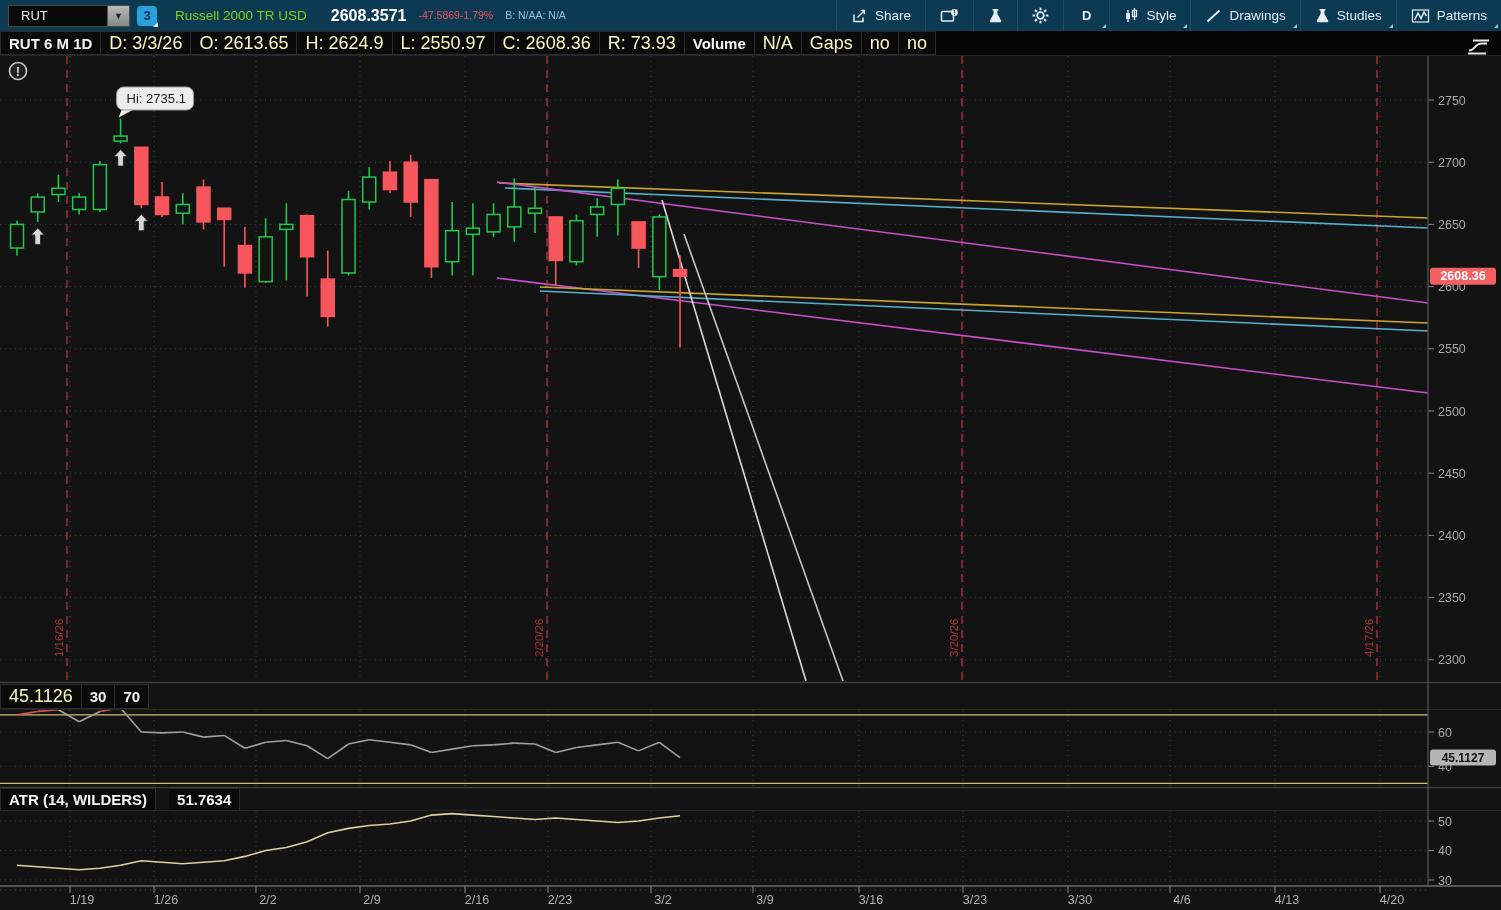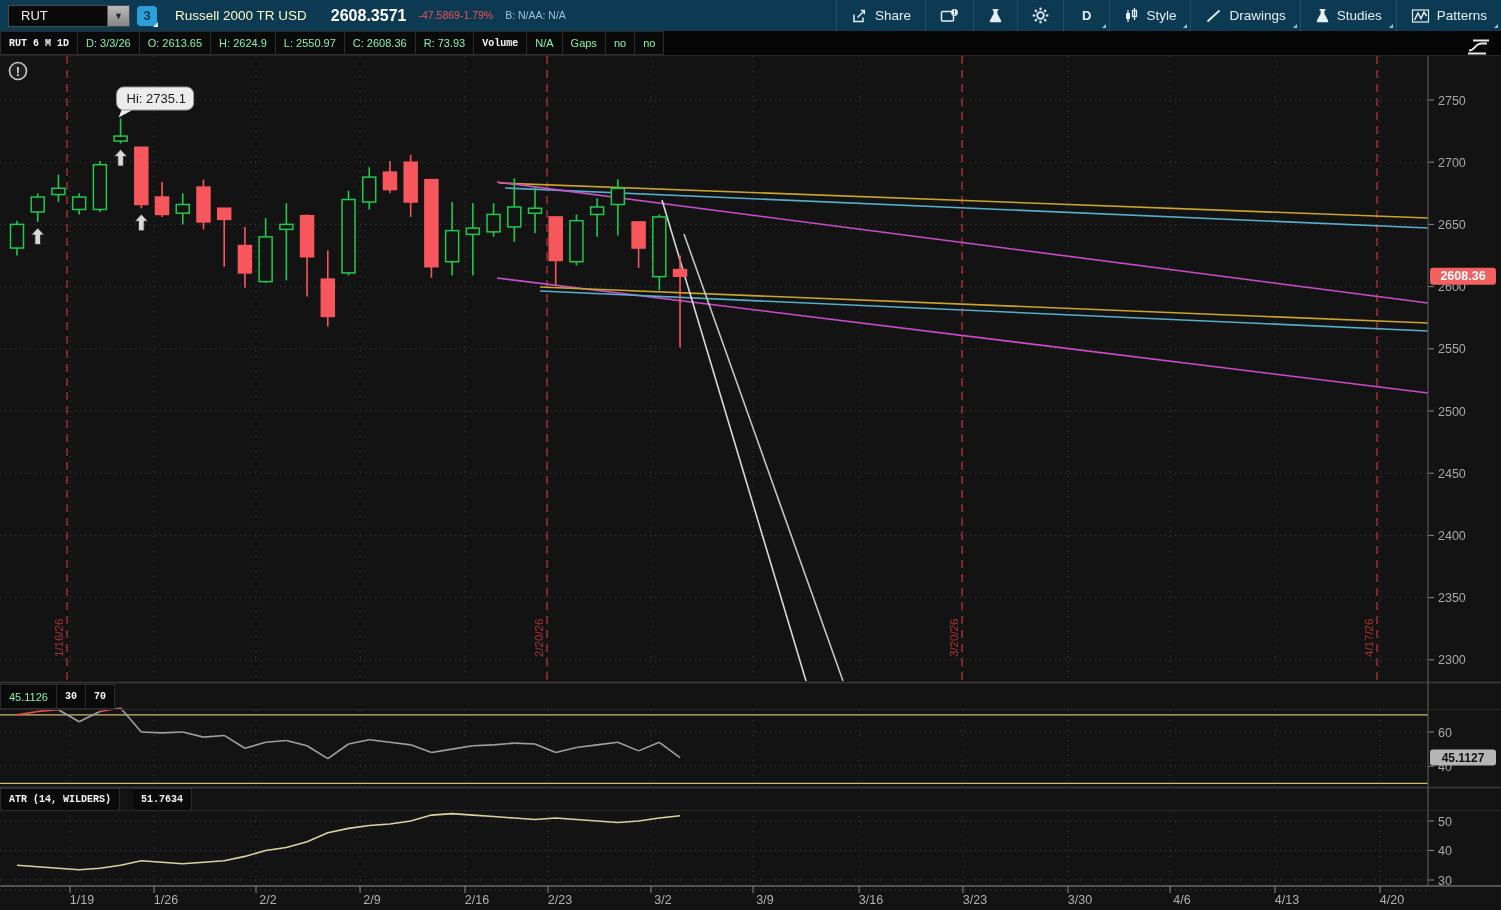--- a/index.html
+++ b/index.html
@@ -15,41 +15,41 @@
             border:1px solid #4a4a4a; display:flex; align-items:center; }
   .symbox .sym { flex:1; padding-left:12px; color:#f0f0f0; font-size:13px; }
   .symbox .dd { width:22px; height:20px; background:linear-gradient(#b9b9b9,#868686);
                 display:flex; align-items:center; justify-content:center;
                 color:#222; font-size:9px; border-left:1px solid #555; }
   .badge3 { margin-left:7px; width:20px; height:20px; border-radius:4px; background:#2b9fd8;
             color:#0d3550; font-weight:bold; font-size:13px; display:flex; align-items:center;
             justify-content:center; position:relative; }
   .badge3 i { position:absolute; right:-1px; bottom:-1px; width:0; height:0;
               border-left:5px solid transparent; border-bottom:5px solid #e8f2f8; }
-  .symname { margin-left:18px; color:#fef9c3; font-size:13.5px; }
+  .symname { margin-left:18px; color:#84cc16; font-size:13.5px; }
   .lastpx { margin-left:24px; color:#ffffff; font-size:16px; font-weight:bold; }
   .stack { margin-left:12px; display:flex; line-height:1.15;
            font-size:10.5px; }
   .stack.red { color:#f25056; }
   .stack.ba  { color:#9fc0d4; }
   .tb-right { margin-left:auto; display:flex; align-items:stretch; height:100%;justify-content:flex-end; }
   .tb-item { position:relative; display:flex; align-items:center; gap:7px; padding:0 14px;
              color:#e4eef5; font-size:13.5px; border-left:1px solid #1c4f6e; cursor:default; }
   .tb-item svg { display:block; }
   .caret { position:absolute; right:3px; bottom:3px; width:0; height:0;
            border-left:4px solid transparent; border-bottom:4px solid #9fc3d8; }
   .tb-d { font-weight:bold; font-size:13px; padding:0 18px; }
 
   
   .row2 { position:absolute; left:0; top:31px; width:1501px; height:25px; background:#050505;
           display:flex; align-items:stretch; z-index:5; border-bottom:1px solid #262626; }
   .cell { border:1px solid #2c2c2c; border-left:none; background:#0a0a0a; padding:0 8px;
-          display:flex; align-items:center; font-size:11px; color:#86efac; white-space:nowrap; }
+          display:flex; align-items:center; font-size:18px; color:#fef9c3; white-space:nowrap; }
   .cell:first-child { border-left:1px solid #2c2c2c; }
-  .cell.wt { color:#f5f5f5; font-weight:bold; font-size:10px;font-family:Liberation Mono, monospace; }
+  .cell.wt { color:#f5f5f5; font-weight:bold; font-size:15px; }
   .row2 .axicon { margin-left:auto; margin-right:10px; display:flex; align-items:center;
                   border:none; background:transparent; padding-top:8px; }
 
   
   .studyhdr { position:absolute; left:0; width:1501px; display:flex; align-items:stretch; z-index:4; }
   .rsi-hdr { top:684px; height:25px; }
   .atr-hdr { top:788px; height:23px;gap:13px; }
 
   #chart { position:absolute; left:0; top:0; z-index:1; }
 </style>

